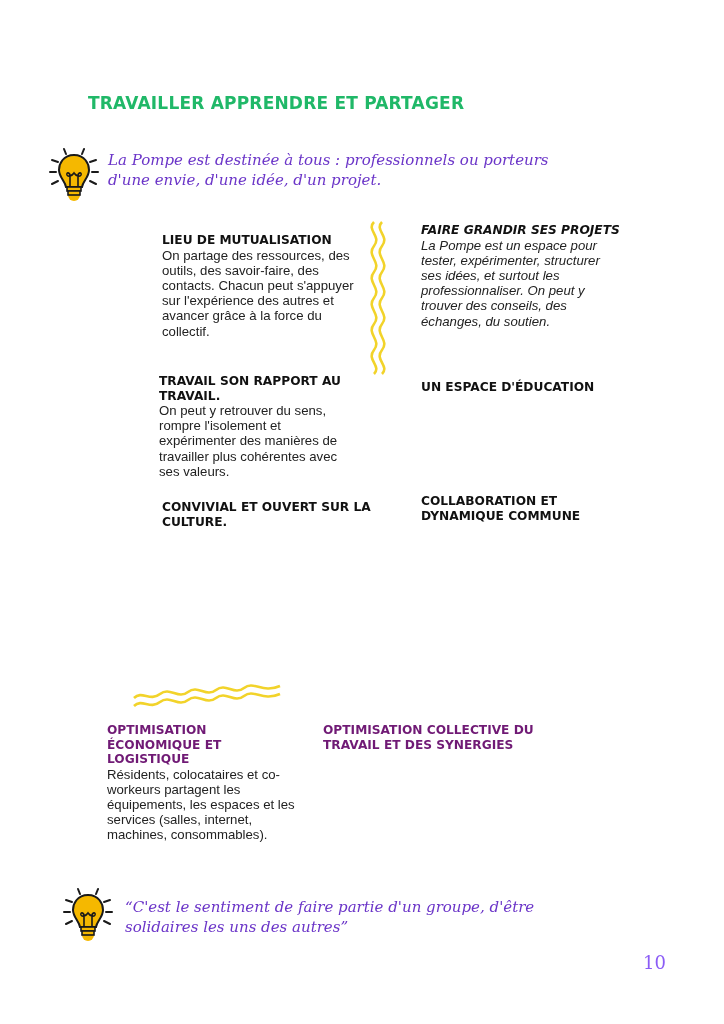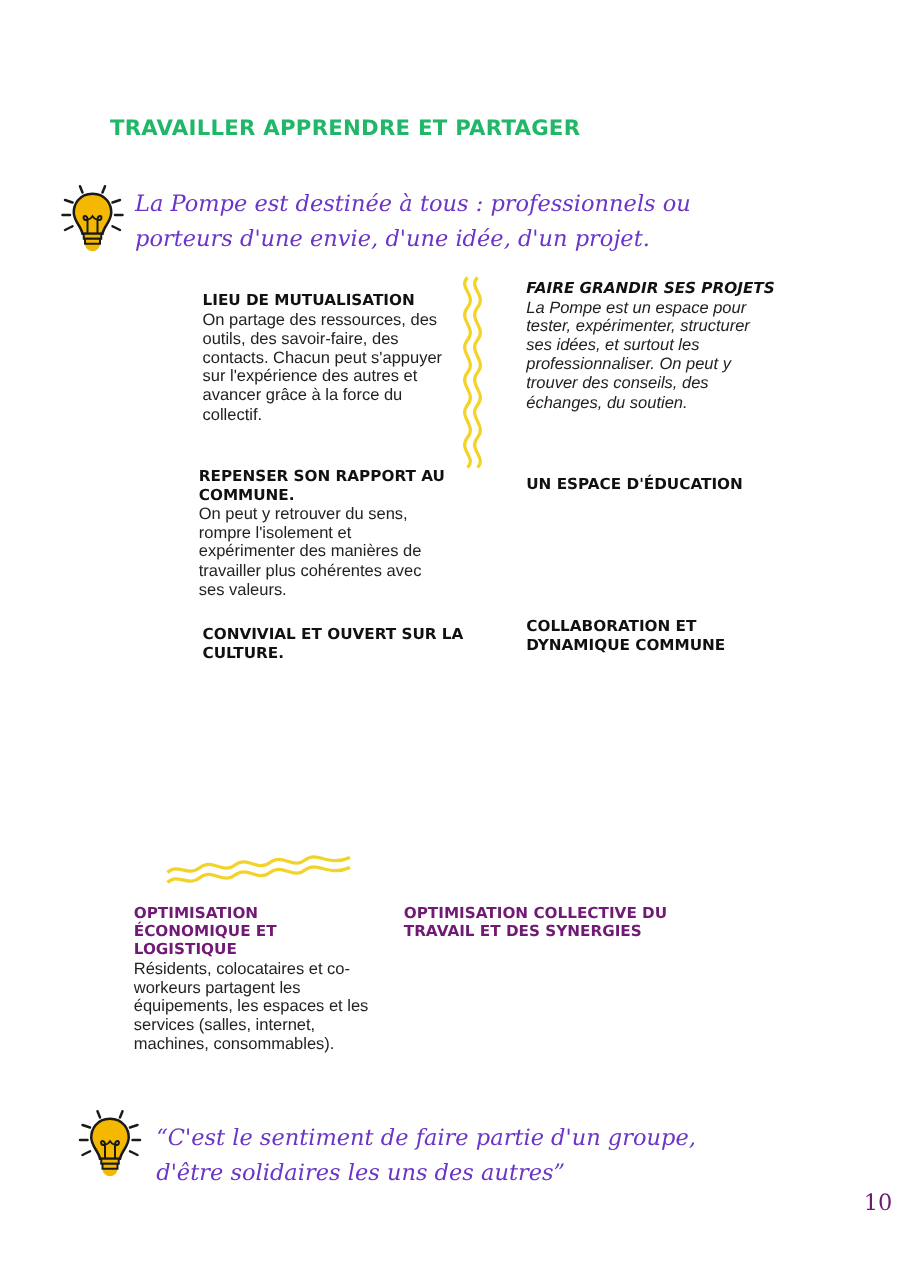--- a/index.html
+++ b/index.html
@@ -1,29 +1,29 @@
 <!DOCTYPE html>
 <html><head>
   <meta charset="utf-8">
   <style>
     html, body { margin: 0; padding: 0; background: #ffffff; }
     body { width: 724px; height: 1024px; position: relative; overflow: hidden; font-family: "Liberation Sans", sans-serif; color: #1a1a1a; }
     .abs { position: absolute; }
     .title { left: 88px; top: 93px; font-family: "DejaVu Sans", sans-serif; font-weight: bold; font-size: 17px; color: #20b868; letter-spacing: 0.2px; white-space: nowrap; text-align: right; }
-    .quote { font-family: "DejaVu Serif", serif; font-style: italic; color: #6b35c8; font-size: 18px; line-height: 28px; }
+    .quote { font-family: "DejaVu Serif", serif; font-style: italic; color: #6b35c8; font-size: 15px; line-height: 20px; }
     .q1 { left: 108px; top: 150px; width: 480px; }
     .q2 { left: 125px; top: 897px; width: 440px; }
     .bulb { width: 60px; height: 64px; }
     .bulb1 { left: 44px; top: 140px; }
     .bulb2 { left: 58px; top: 880px; }
     .block { font-size: 13.2px; line-height: 15.2px; }
     .block .h { font-family: "DejaVu Sans", sans-serif; font-weight: bold; font-size: 12.2px; line-height: 14.5px; color: #111; }
     .block .h.green { color: #701a75; }
     .block .t { color: #222; }
-    .pagenum { left: 643px; top: 952px; font-family: "DejaVu Serif", serif; font-size: 18px; color: #701a75; margin-left: 48px; }
+    .pagenum { left: 643px; top: 952px; font-family: "DejaVu Serif", serif; font-size: 18px; color: #8b5cf6; }
     .squiggle-v { left: 360px; top: 220px; width: 40px; height: 155px; }
     .squiggle-h { left: 132px; top: 682px; width: 150px; height: 28px; }
   </style>
 </head>
 <body>
 
 <div class="abs title">TRAVAILLER APPRENDRE ET PARTAGER</div>
 
 <svg class="abs bulb bulb1" viewBox="0 0 60 64">
   <g stroke="#1a1a1a" stroke-width="2" stroke-linecap="round">
@@ -53,21 +53,21 @@
   <div class="h">LIEU DE MUTUALISATION</div>
   <div class="t">On partage des ressources, des outils, des savoir-faire, des contacts. Chacun peut s'appuyer sur l'expérience des autres et avancer grâce à la force du collectif.</div>
 </div>
 
 <div class="abs block" style="left:421px; top:223px; width:200px;font-style:italic;">
   <div class="h">FAIRE GRANDIR SES PROJETS</div>
   <div class="t">La Pompe est un espace pour tester, expérimenter, structurer ses idées, et surtout les professionnaliser. On peut y trouver des conseils, des échanges, du soutien.</div>
 </div>
 
 <div class="abs block" style="left:159px; top:374px; width:200px;">
-  <div class="h">REPENSER SON RAPPORT AU COMMUNE.</div>
+  <div class="h">TRAVAIL SON RAPPORT AU TRAVAIL.</div>
   <div class="t">On peut y retrouver du sens, rompre l'isolement et expérimenter des manières de travailler plus cohérentes avec ses valeurs.</div>
 </div>
 
 <div class="abs block" style="left:421px; top:380px; width:200px;">
   <div class="h">UN ESPACE D'ÉDUCATION</div>
 </div>
 
 <div class="abs block" style="left:162px; top:500px; width:236px;">
   <div class="h">CONVIVIAL ET OUVERT SUR LA CULTURE.</div>
 </div>

